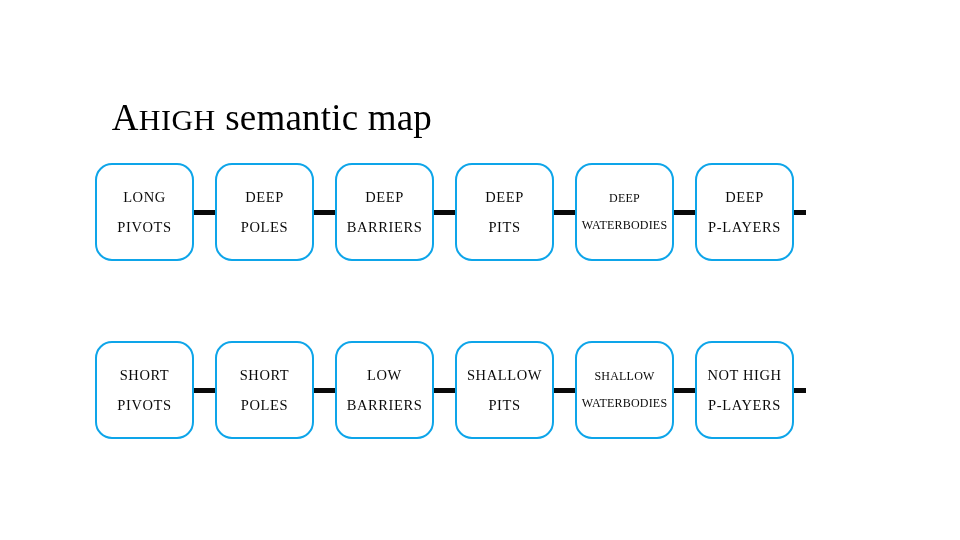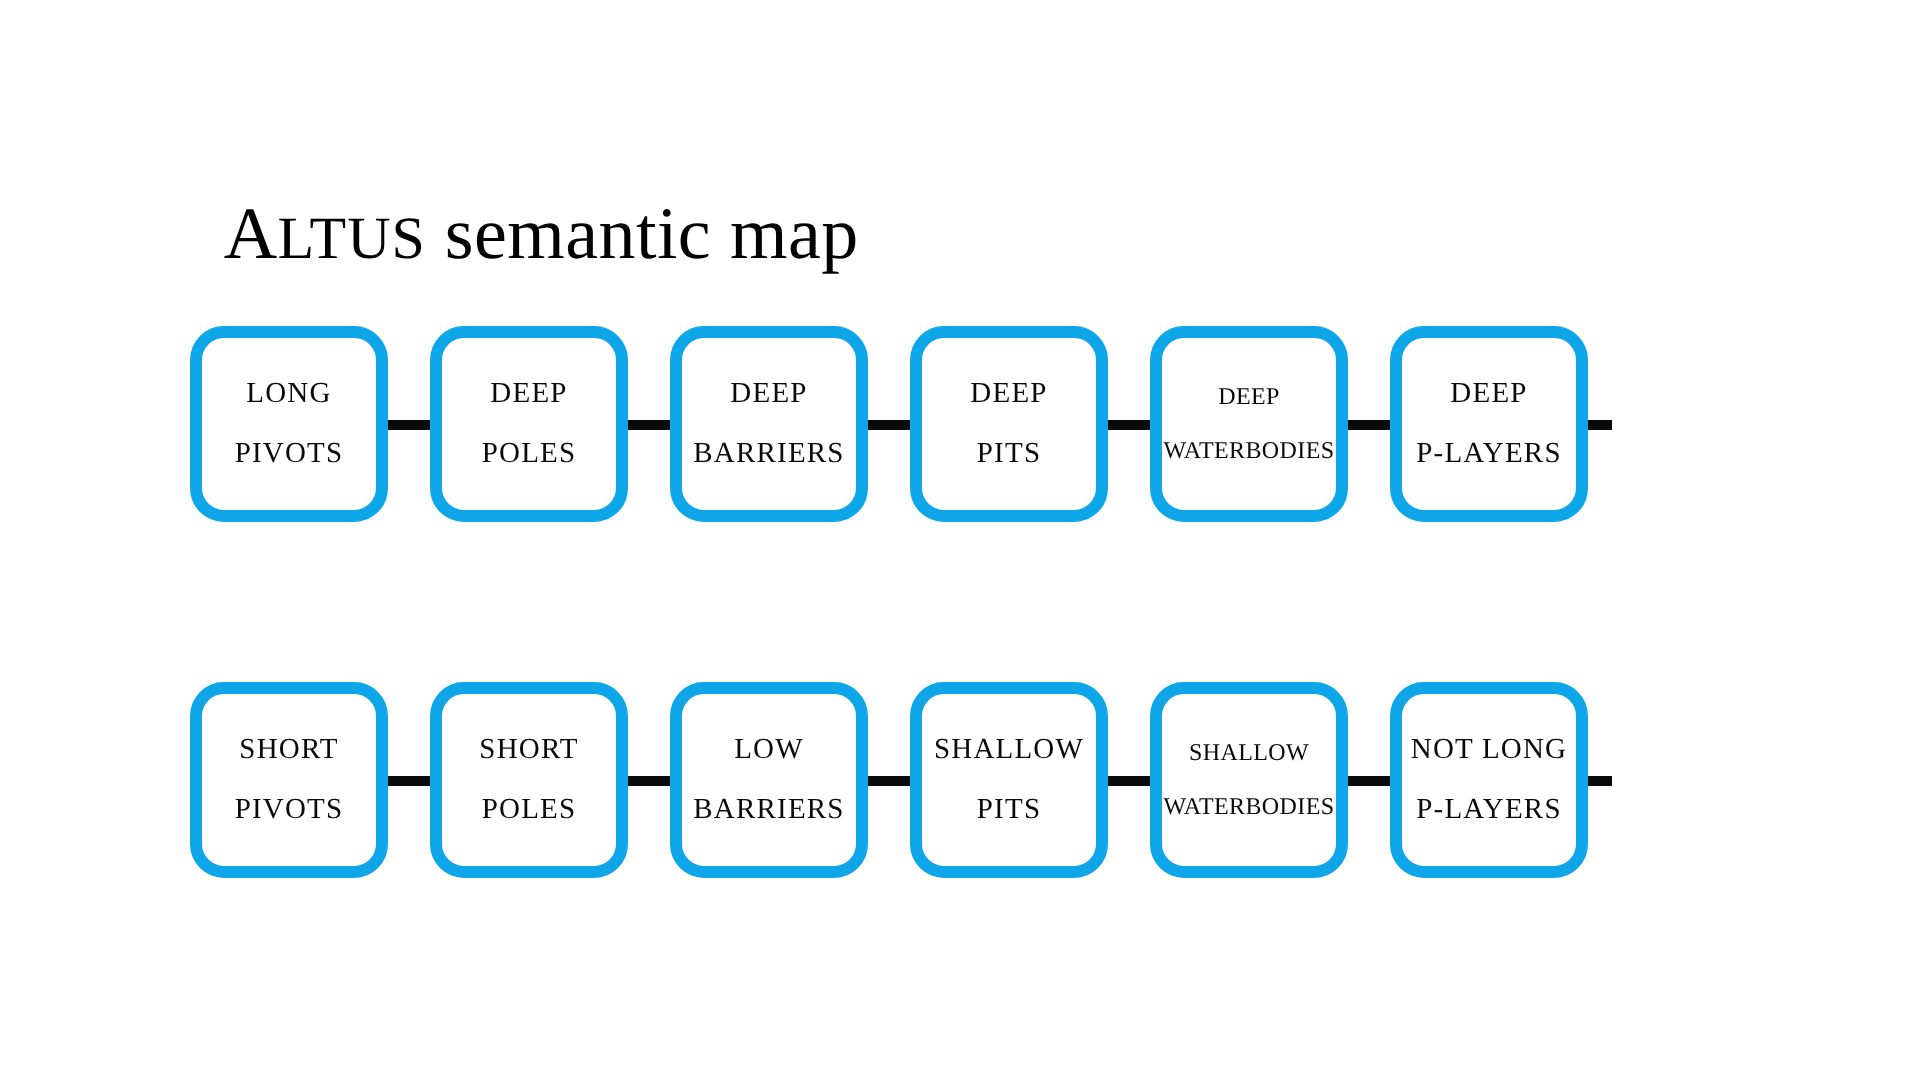--- a/index.html
+++ b/index.html
@@ -60,21 +60,21 @@
     align-items: center;
   }
   #row-top    { top: 163px; }
   #row-bottom { top: 341px; }
 
   
   .node-box {
     box-sizing: border-box;
     width: 99px;
     height: 98px;
-    border: 6px solid #0ea5e9;
+    border: 2px solid #0ea5e9;
     border-radius: 17px;
     background: #ffffff;
     display: flex;
     flex-direction: column;
     align-items: center;
     justify-content: center;
     text-align: center;
     color: #0a0a0a;
     font-family: "Liberation Serif", "DejaVu Serif", serif;
     font-variant: small-caps;
@@ -107,21 +107,21 @@
   .connector.stub {
     width: 12px;
   }
 </style>
 </head>
 <body>
 
 <div id="slide">
 
   <div id="slide-title">
-    <span class="title-lead">A</span><span class="title-small">LTUS</span><span class="title-rest"> semantic map</span>
+    <span class="title-lead">A</span><span class="title-small">HIGH</span><span class="title-rest"> semantic map</span>
   </div>
 
   <div class="chain-row" id="row-top">
       <div class="node-box">
         <span class="node-line">LONG</span>
         <span class="node-line">PIVOTS</span>
       </div>
       <div class="connector"></div>
       <div class="node-box">
         <span class="node-line">DEEP</span>
@@ -169,19 +169,19 @@
         <span class="node-line">SHALLOW</span>
         <span class="node-line">PITS</span>
       </div>
       <div class="connector"></div>
       <div class="node-box small">
         <span class="node-line">SHALLOW</span>
         <span class="node-line">WATERBODIES</span>
       </div>
       <div class="connector"></div>
       <div class="node-box">
-        <span class="node-line">NOT LONG</span>
+        <span class="node-line">NOT HIGH</span>
         <span class="node-line">P-LAYERS</span>
       </div>
       <div class="connector stub"></div>
     </div>
 
 </div>
 
 </body></html>

